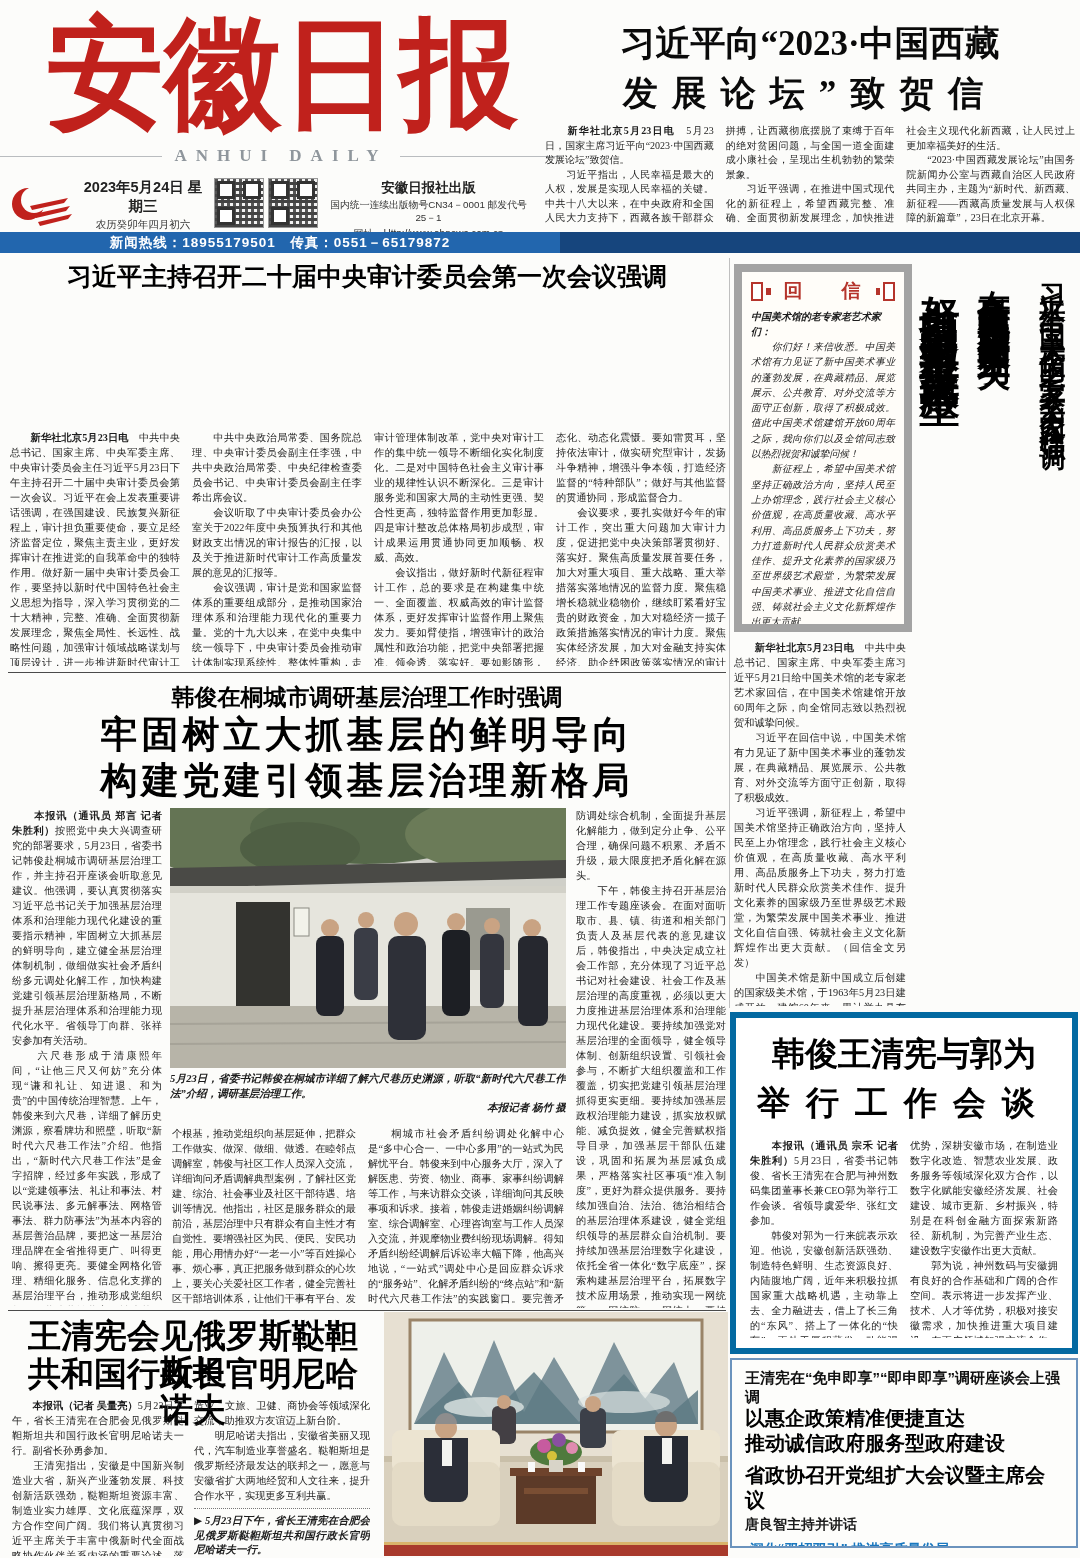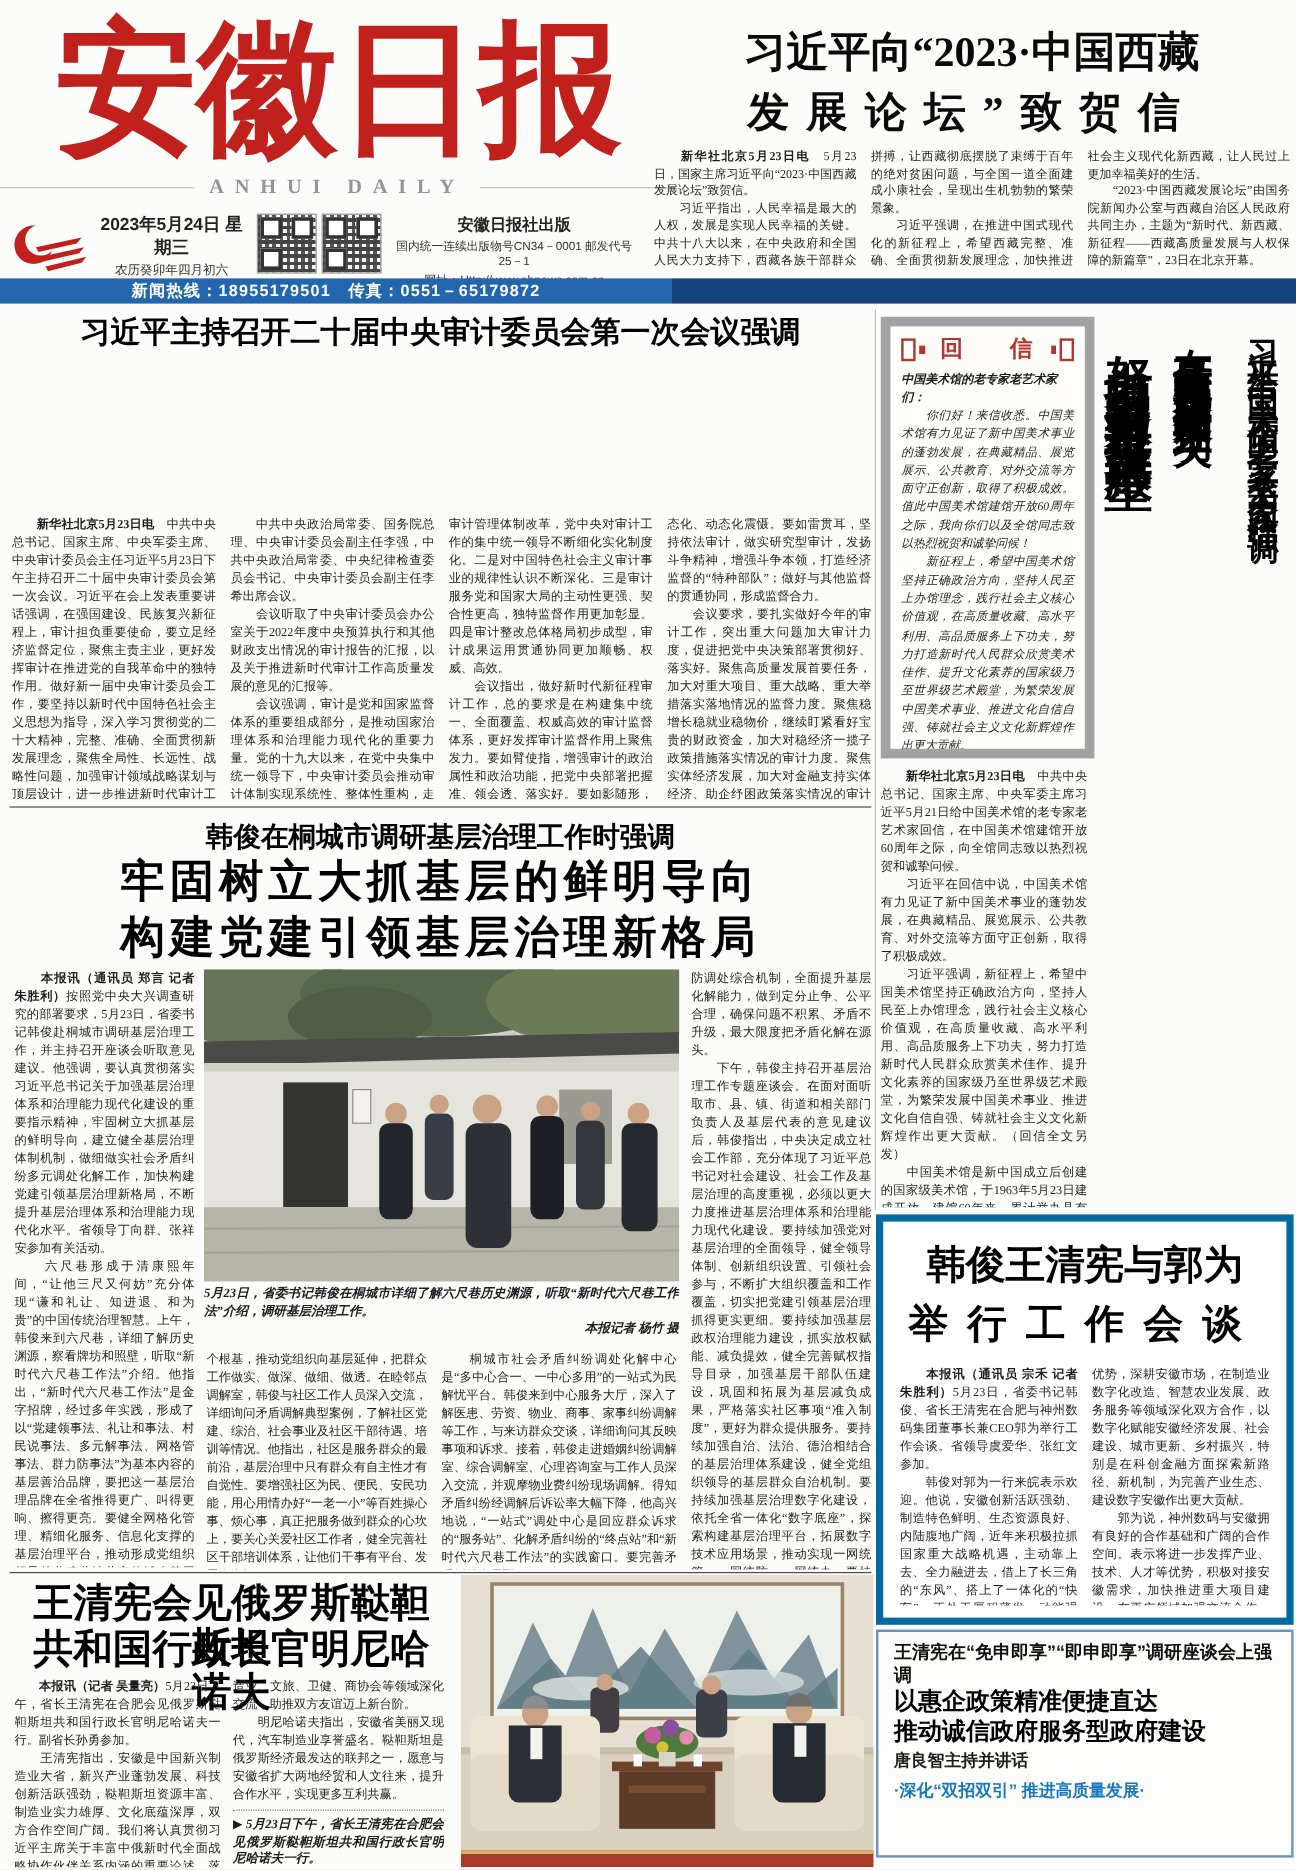--- a/index.html
+++ b/index.html
@@ -175,20 +175,21 @@
 　　韩俊对郭为一行来皖表示欢迎。他说，安徽创新活跃强劲、制造特色鲜明、生态资源良好、内陆腹地广阔，近年来积极拉抓国家重大战略机遇，主动靠上去、全力融进去，借上了长三角的“东风”、搭上了一体化的“快车”，正处于厚积薄发、动能强劲、大有可为的上升期、关键期。神州数码是全国大型云及数字化服务商，希望发挥自身</span></div>
       <div class="coltext">优势，深耕安徽市场，在制造业数字化改造、智慧农业发展、政务服务等领域深化双方合作，以数字化赋能安徽经济发展、社会建设、城市更新、乡村振兴，特别是在科创金融方面探索新路径、新机制，为完善产业生态、建设数字安徽作出更大贡献。
 　　郭为说，神州数码与安徽拥有良好的合作基础和广阔的合作空间。表示将进一步发挥产业、技术、人才等优势，积极对接安徽需求，加快推进重大项目建设，在更广领域加强交流合作、实现互利共赢。</div>
     </div>
   </div>
 
   <div class="abs blue-box">
     <div class="bb-kicker sans">王清宪在“免申即享”“即申即享”调研座谈会上强调</div>
     <div class="bb-big sans">以惠企政策精准便捷直达</div>
     <div class="bb-big sans">推动诚信政府服务型政府建设</div>
+    <div class="bb-big sans" style="margin-top:7px;">省政协召开党组扩大会议暨主席会议</div>
     <div class="bb-sub sans">唐良智主持并讲话</div>
     <div class="bb-blue sans">·深化“双招双引” 推进高质量发展·</div>
 
   </div>
 
   <div class="abs hrule" style="left:8px;top:672px;width:718px;"></div>
   <div class="abs sec-kicker sans" style="top:682px;">韩俊在桐城市调研基层治理工作时强调</div>
   <div class="abs sec-h sans" style="top:756px;letter-spacing:4px;">构建党建引领基层治理新格局</div>
   <div class="abs sec-h sans" style="top:710px;letter-spacing:4px;">牢固树立大抓基层的鲜明导向</div>
 

